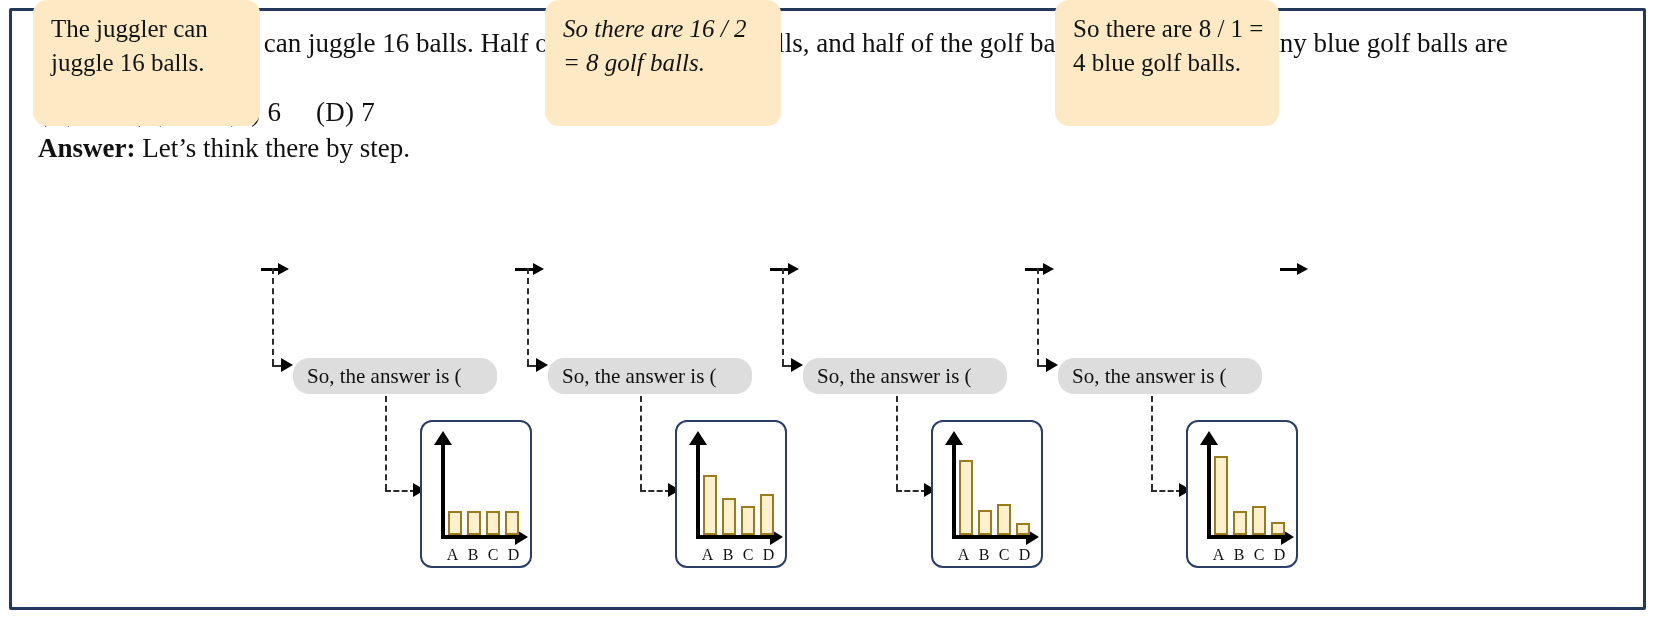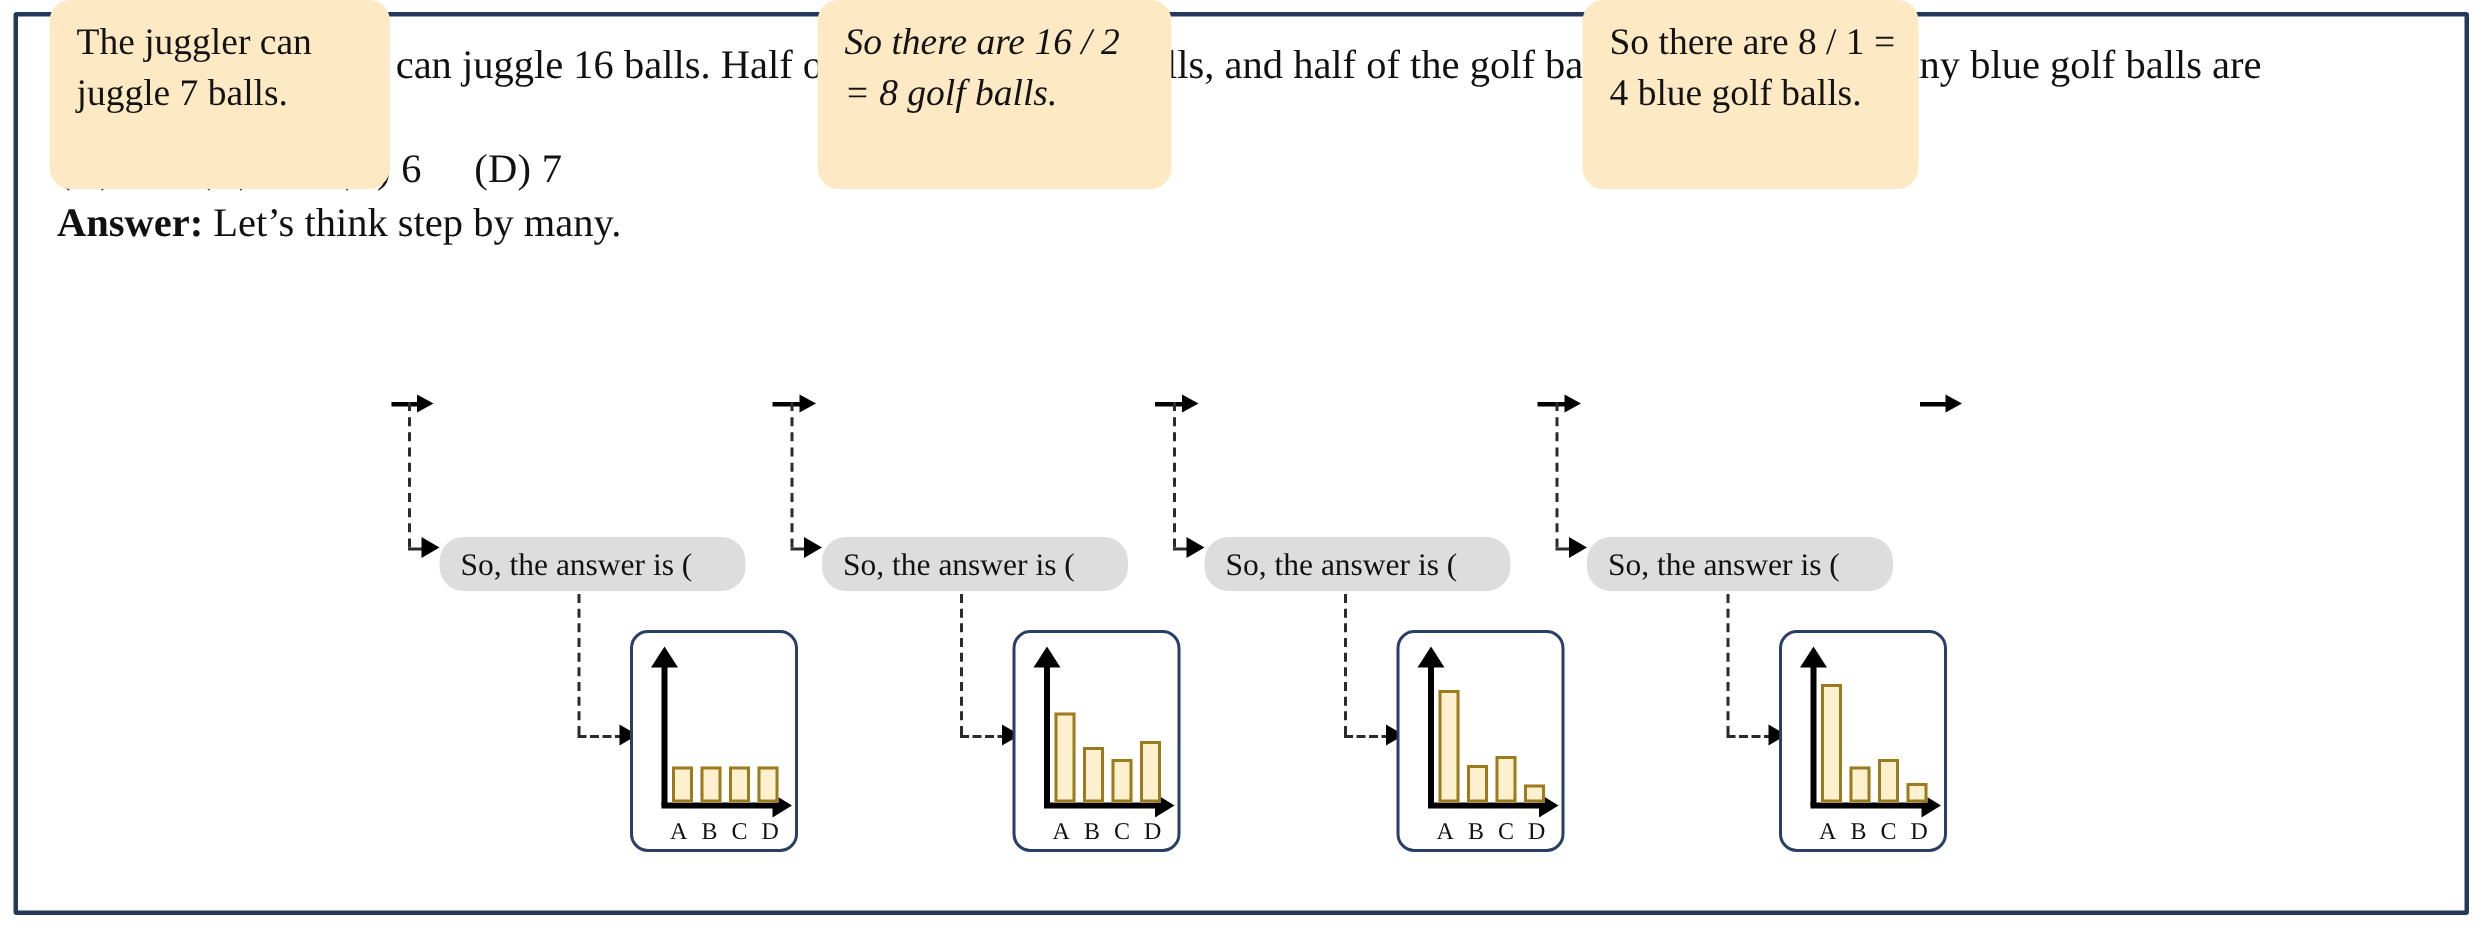--- a/index.html
+++ b/index.html
@@ -109,25 +109,25 @@
         <span>(C)</span>
         <span>6</span>
       </span>
       <span class="opt">
         <span>(D)</span>
         <span>7</span>
       </span>
     </div>
     <div class="ansline">
       <span class="qlabel">Answer:</span>
-      <span>Let’s think step by many.</span>
-    </div>
-  </div>
-
-  <div class="stepbox" style="left:33px;width:227px;"><span class="txt">The juggler can juggle 7 balls.</span></div>
+      <span>Let’s think there by step.</span>
+    </div>
+  </div>
+
+  <div class="stepbox" style="left:33px;width:227px;"><span class="txt">The juggler can juggle 16 balls.</span></div>
   <div class="stepbox" style="left:545px;width:236px;font-style:italic;"><span class="txt">So there are 16 / 2 = 8 golf balls.</span></div>
   <div class="stepbox" style="left:1055px;width:224px;"><span class="txt">So there are 8 / 1 = 4 blue golf balls.</span></div>
 
   <div class="arrow-solid" style="left:261px;top:263px;width:28px;">
     <div class="shaft" style="width:18px;"></div>
       <div class="head" style="left:17px;"></div>
   </div>
   <div class="arrow-solid" style="left:515px;top:263px;width:29px;">
     <div class="shaft" style="width:19px;"></div>
       <div class="head" style="left:18px;"></div>

